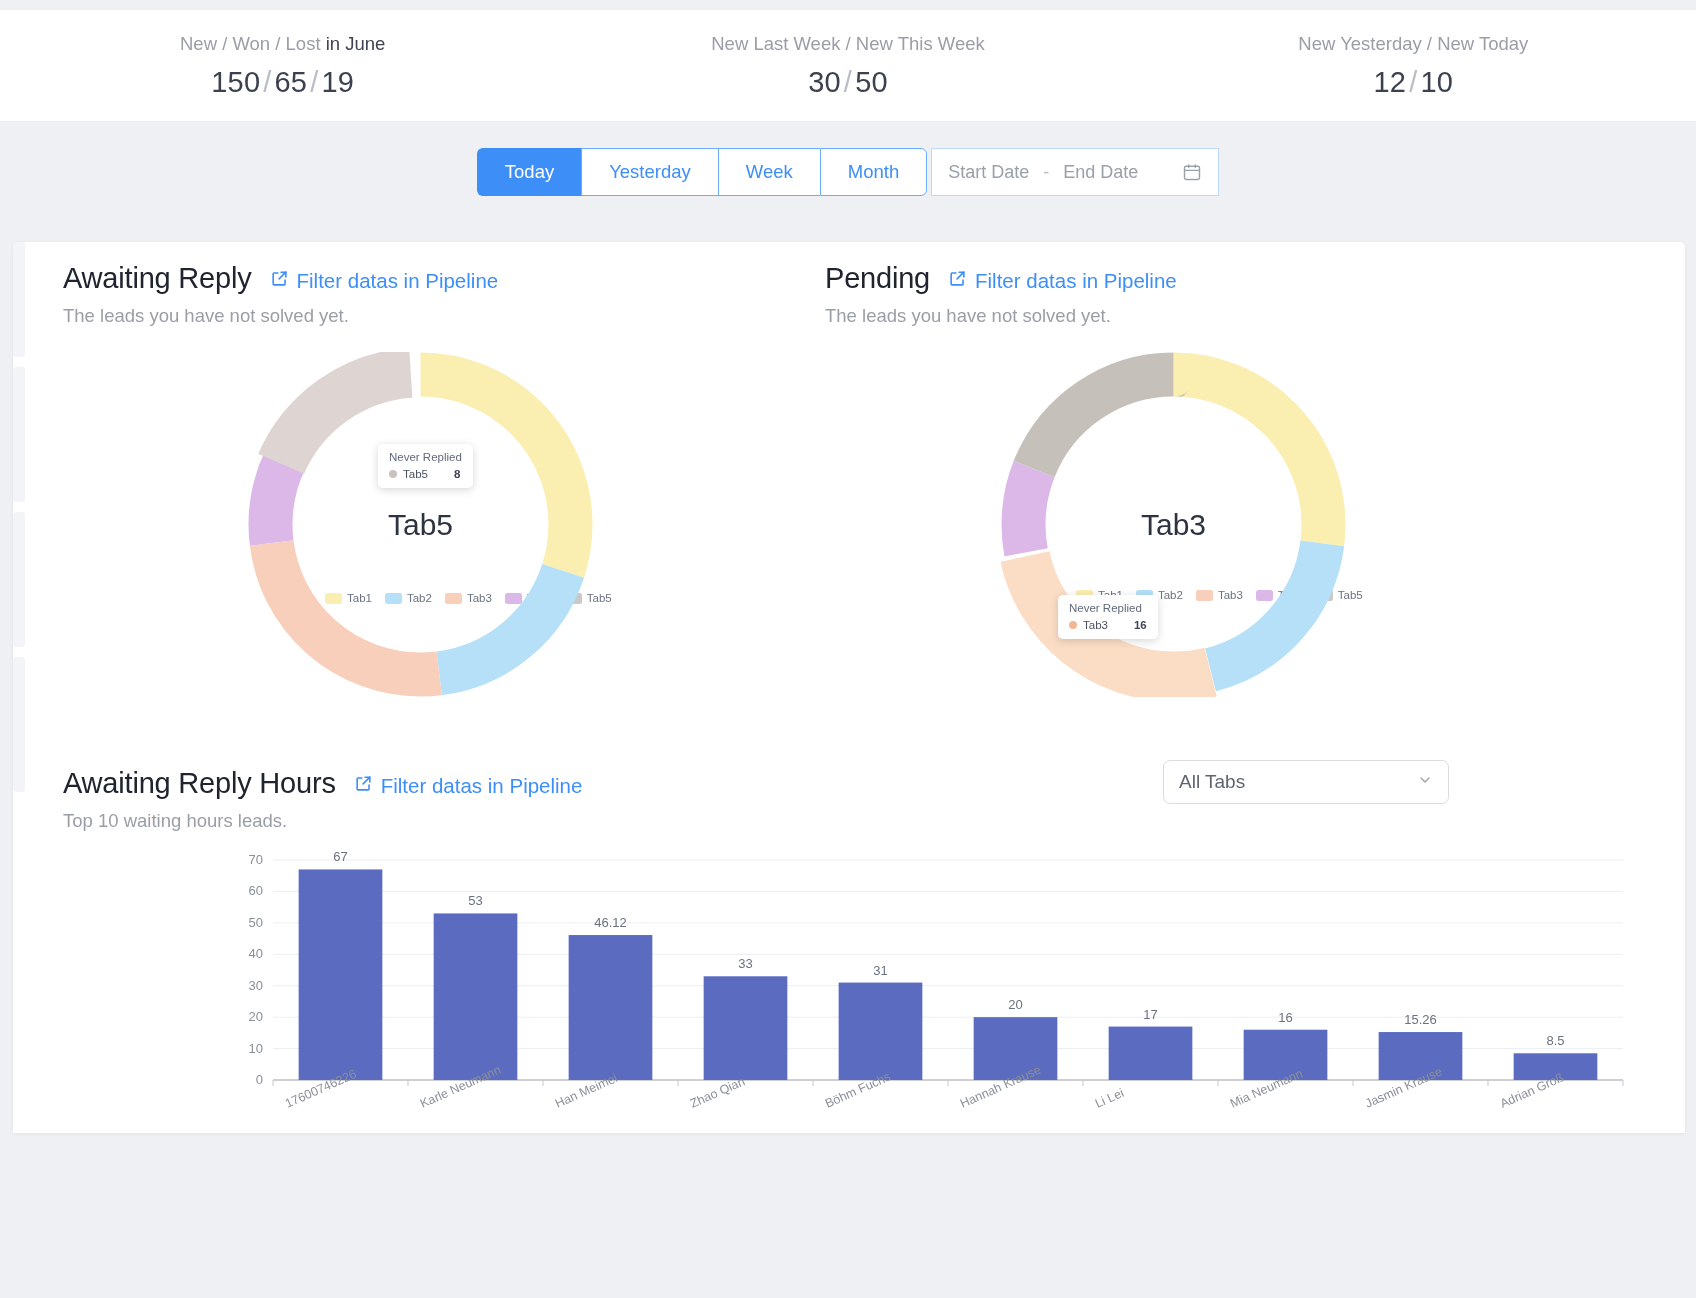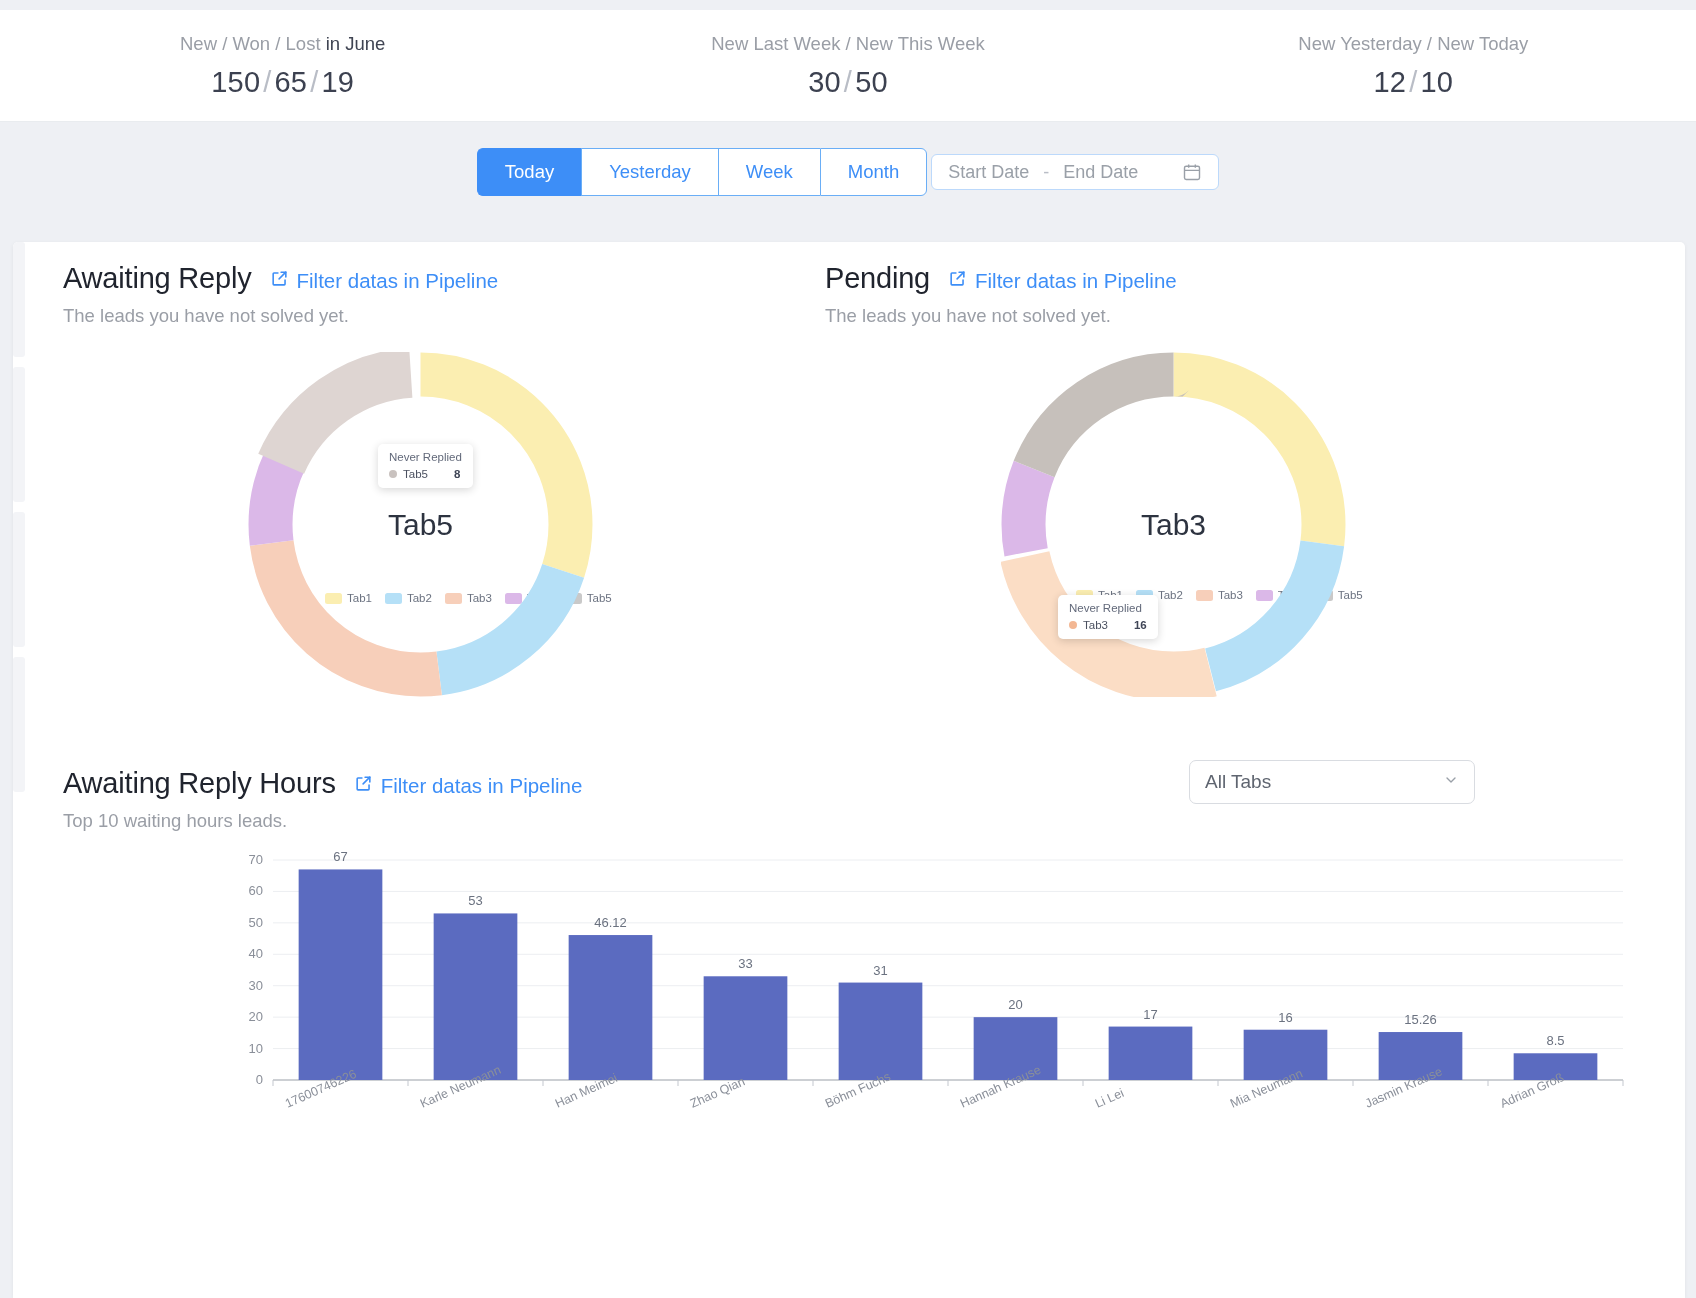--- a/index.html
+++ b/index.html
@@ -67,40 +67,40 @@
     font-family: "Liberation Sans", sans-serif;
     display: flex; align-items: center; justify-content: center;
     cursor: pointer;
     white-space: nowrap;
   }
   .seg-btn:first-child { border-radius: 6px 0 0 6px; }
   .seg-btn:last-child { border-right: 1px solid #6aaef6; border-radius: 0 6px 6px 0; }
   .seg-btn.active { background: #3d8ef7; color: #fff; border-color: #3d8ef7; }
   .date-range {
     margin-left: 4px;
-    height: 36px;
+    height: 48px;
     width: 288px;
     border: 1px solid #bcd9fb;
-    border-radius: 6px;
+    border-radius: 0;
     background: #fff;
     display: flex;
     align-items: center;
     padding: 0 16px;
     font-size: 18px;
     color: #9aa0a8;
   }
   .date-range .dr-field { cursor: text; white-space: nowrap; }
   .date-range .dr-dash { margin: 0 14px; color: #b9bdc6; }
   .cal-icon { margin-left: auto; width: 20px; height: 20px; color: #9aa0a8; }
 
   
   .card {
     position: absolute;
     top: 242px; left: 13px;
-    width: 1672px; height: 1056px;
+    width: 1672px; height: 891px;
     background: #fff;
     border-radius: 5px 5px 0 0;
     box-shadow: 0 1px 4px rgba(0,0,0,.06);
     overflow: hidden;
   }
   
   .rail { position: absolute; left: 0; width: 12px; background: #f3f4f7; border-radius: 3px; }
 
   .panel-head { position: absolute; }
   .panel-title-row { display: flex; align-items: baseline; }
@@ -382,21 +382,21 @@
               <path d="M20 4l-8.5 8.5"></path>
             <path d="M19 14v5a1 1 0 0 1-1 1H5a1 1 0 0 1-1-1V6a1 1 0 0 1 1-1h5"></path>
           </svg>
         </span>
         <span>Filter datas in Pipeline</span>
       </span>
     </div>
     <div class="panel-sub">Top 10 waiting hours leads.</div>
   </div>
 
-  <div class="tabs-select" style="top:518px; left:1176px;">
+  <div class="tabs-select" style="top:518px; left:1150px;">
     <span>All Tabs</span>
     <span class="chev">
       <svg width="16" height="16" viewBox="0 0 24 24" fill="none" stroke="currentColor" stroke-width="2" stroke-linecap="round" stroke-linejoin="round">
           <path d="M6 9l6 6 6-6"></path>
         </svg>
     </span>
   </div>
 
   <div class="chart-area" style="top:600px; left:0;">
     <svg id="bar-svg" width="1400" height="260" viewBox="0 0 1400 260" class="chart-svg" style="position:absolute; left:215px; top:0;">

